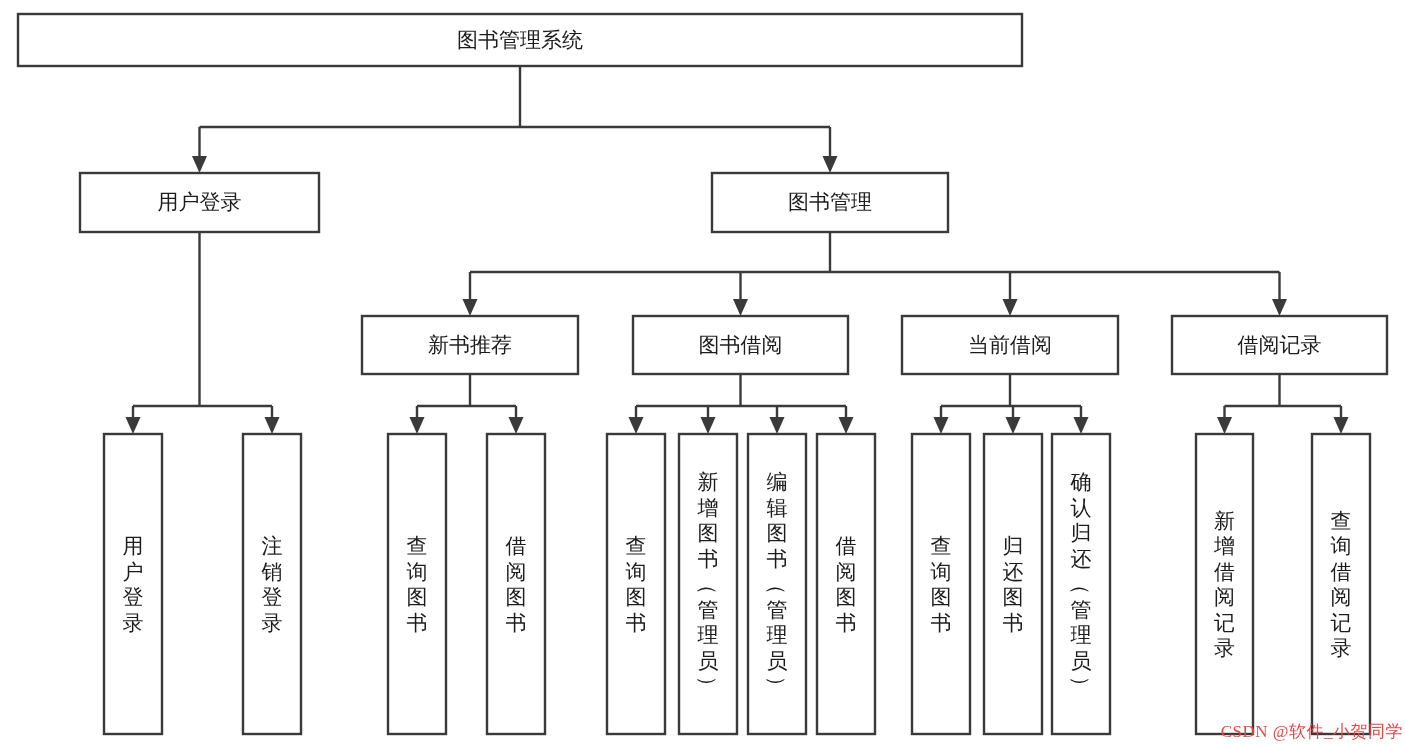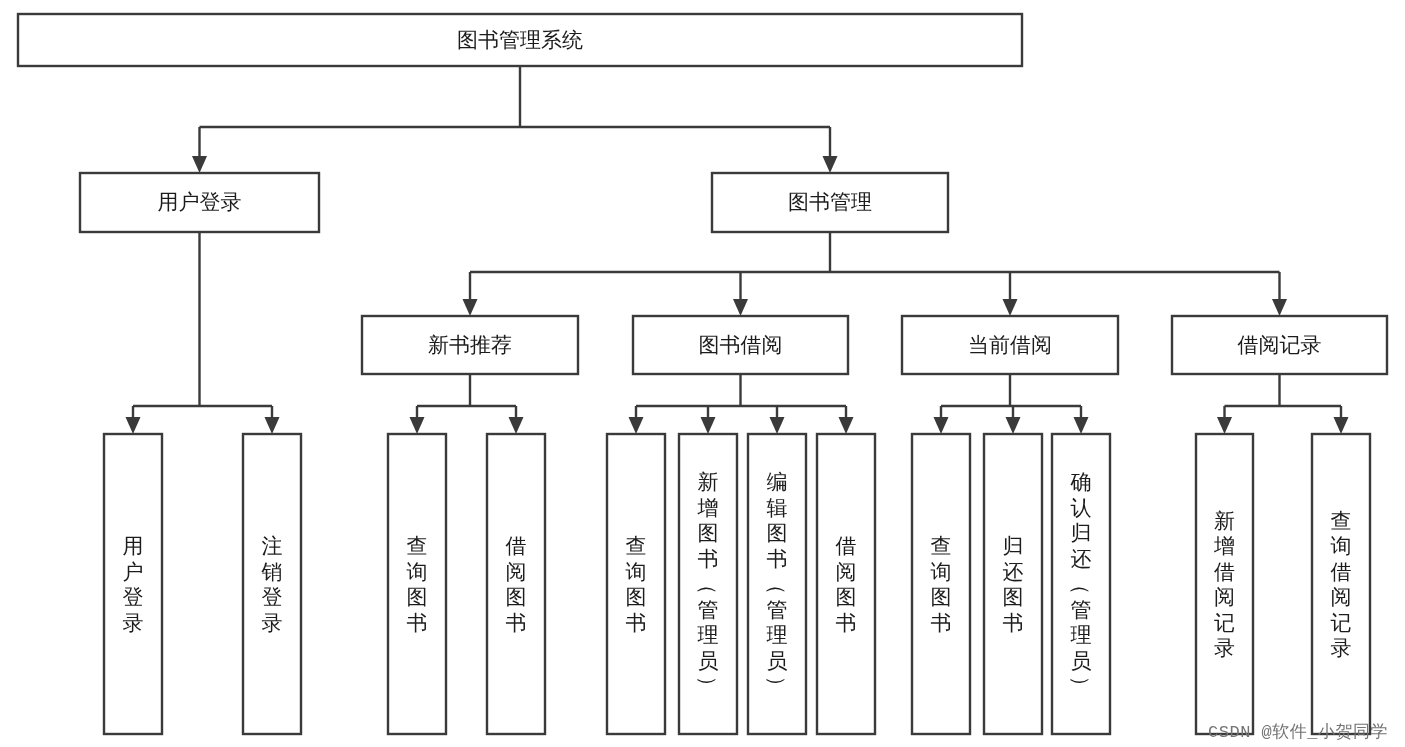--- a/index.html
+++ b/index.html
@@ -54,25 +54,25 @@
     fill: none;
     stroke-linecap: butt;
     stroke-linejoin: miter;
   }
   .arrow-head {
     fill: #3a3a3a;
     stroke: none;
   }
   .watermark {
     position: absolute;
-    right: 17px;
+    right: 2px;
     bottom: 4px;
-    font-family: Liberation Mono, monospace;
+    font-family: Liberation Serif, serif;
     font-size: 17px;
-    color: #737373;
+    color: #ef4444;
     letter-spacing: 0.5px;
     pointer-events: none;
     user-select: none;
   }
 </style>
 </head>
 <body>
 
 <div id="diagram-root">
   <svg class="diagram-canvas" id="diagram-canvas" viewBox="0 0 1405 747" xmlns="http://www.w3.org/2000/svg">

